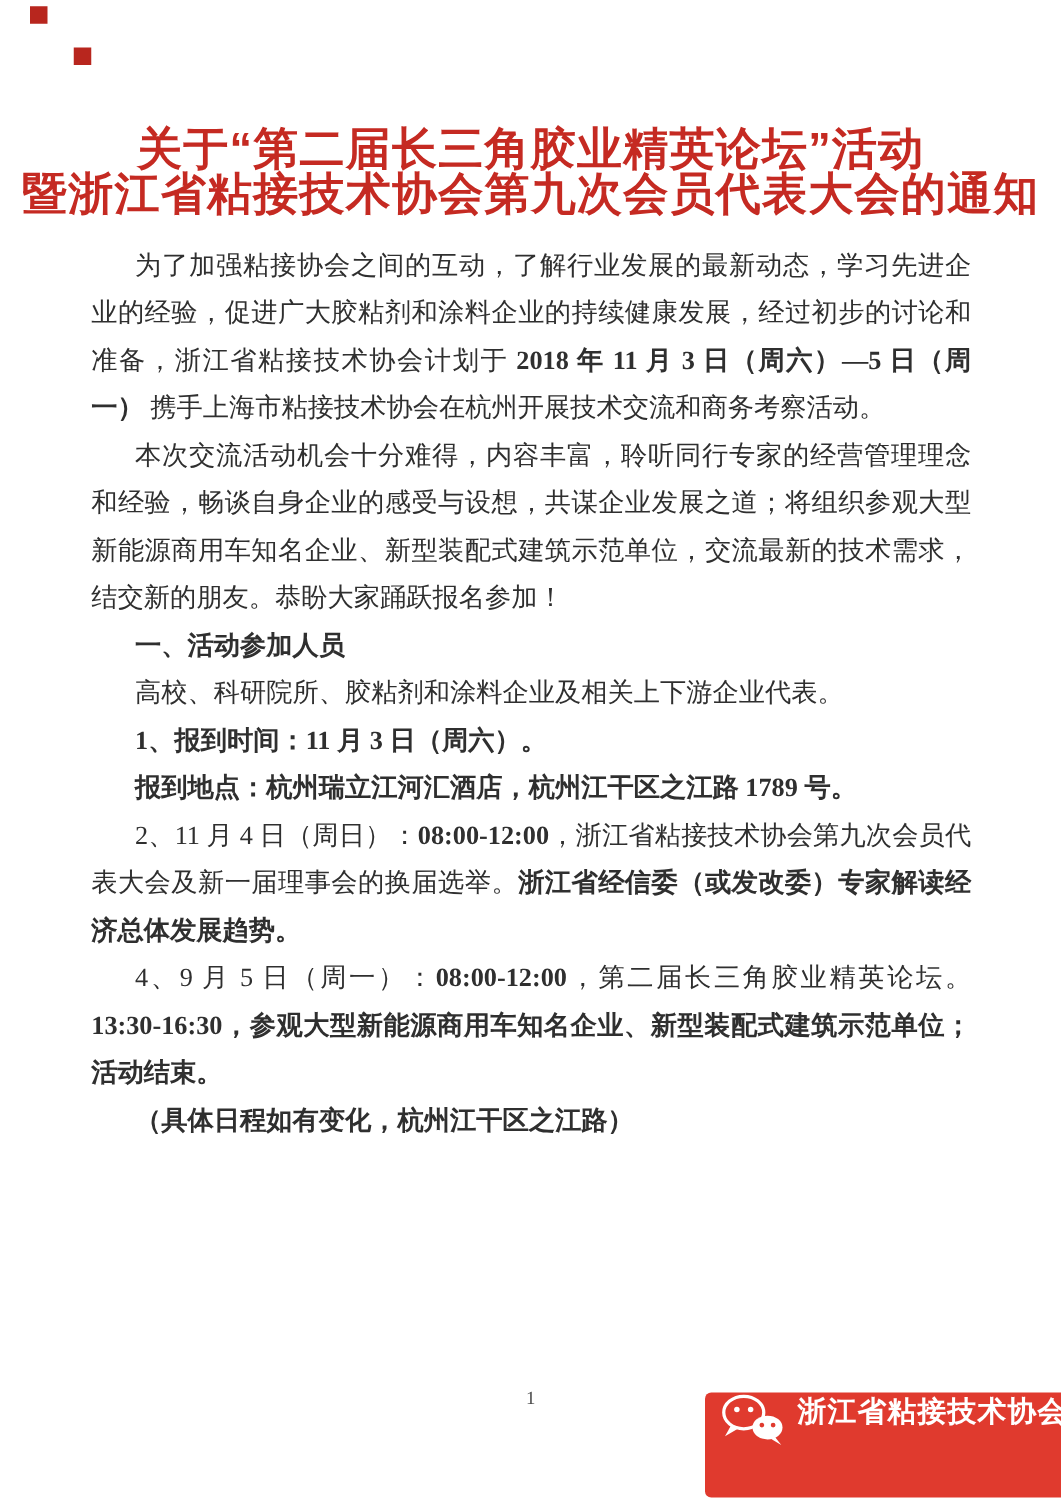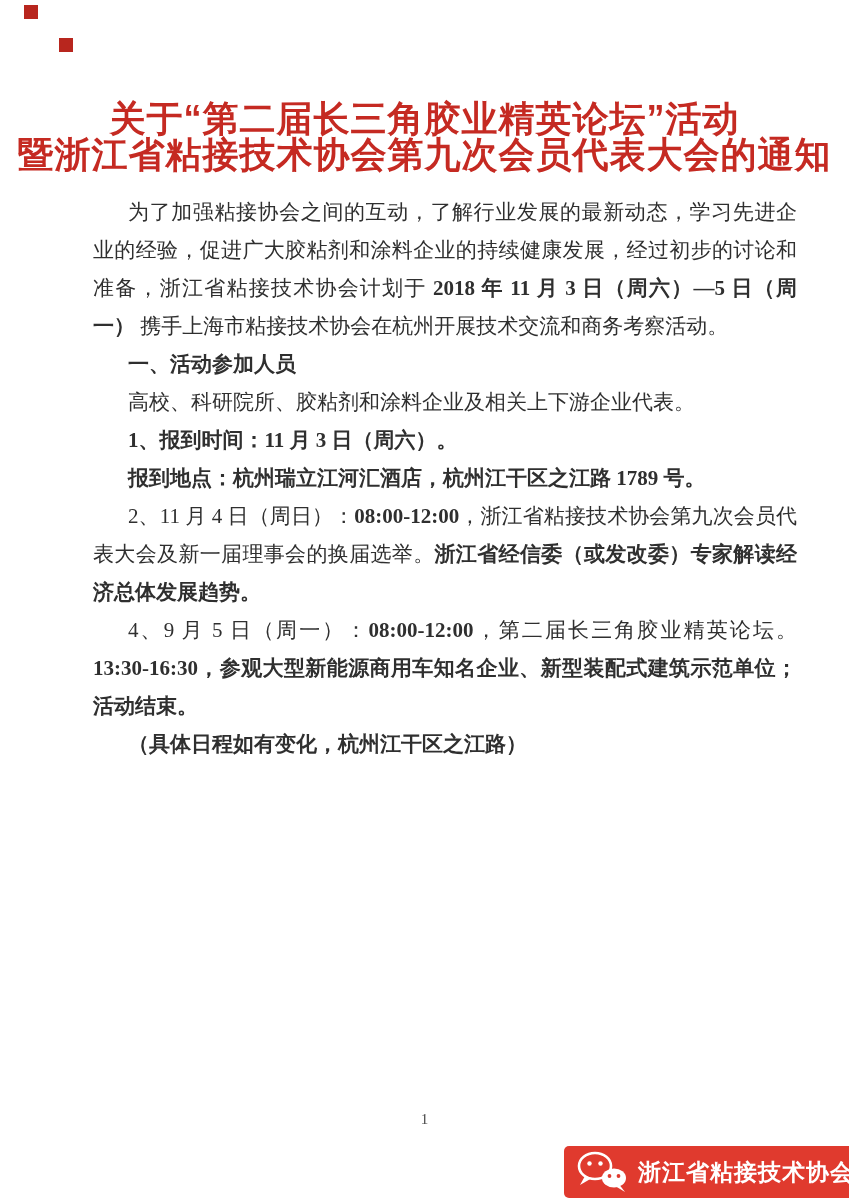--- a/index.html
+++ b/index.html
@@ -40,46 +40,44 @@
   .doc-body{
     position:absolute;
     top:193px;
     left:73px;
     width:704px;
     font-size:21px;
     line-height:38px;
     color:var(--body-text);
     text-align:justify;
     text-justify:inter-ideograph;
-    margin-left:20px;
   }
   .doc-body p{
     margin:0;
     text-indent:35px;
   }
   .doc-body .seg-bold{font-weight:bold;}
   .page-number{
     position:absolute;
     top:1108px;left:0;right:0;
     text-align:center;
     font-size:15px;
     line-height:22px;
     color:#4a4a4a;
     font-family:"Liberation Serif","DejaVu Serif",serif;
   }
   .wechat-banner{
     position:absolute;
     right:0;
     bottom:2px;
     width:285px;
-    height:52px;
+    height:84px;
     background:var(--banner-red);
     border-radius:5px 0 0 5px;
     display:flex;
-    align-items:center;
     gap:8px;
     padding:0 4px 0 12px;
     color:#ffffff;
     font-family:"Liberation Sans","DejaVu Sans",sans-serif;
     font-weight:bold;
     font-size:23px;
     letter-spacing:1px;
     white-space:nowrap;
   }
   .wechat-banner .wx-icon{flex:0 0 auto;display:block;}
@@ -92,20 +90,21 @@
   <div class="marker marker-1"></div>
   <div class="marker marker-2"></div>
 
   <div class="doc-title">
     <div>关于“第二届长三角胶业精英论坛”活动</div>
     <div>暨浙江省粘接技术协会第九次会员代表大会的通知</div>
   </div>
 
   <div class="doc-body">
       <p><span>为了加强粘接协会之间的互动，了解行业发展的最新动态，学习先进企业的经验，促进广大胶粘剂和涂料企业的持续健康发展，经过初步的讨论和准备，浙江省粘接技术协会计划于 </span><span class="seg-bold">2018 年 11 月 3 日（周六）—5 日（周一）</span><span> 携手上海市粘接技术协会在杭州开展技术交流和商务考察活动。</span></p>
+      <p><span>本次交流活动机会十分难得，内容丰富，聆听同行专家的经营管理理念和经验，畅谈自身企业的感受与设想，共谋企业发展之道；将组织参观大型新能源商用车知名企业、新型装配式建筑示范单位，交流最新的技术需求，结交新的朋友。恭盼大家踊跃报名参加！</span></p>
       <p><span class="seg-bold">一、活动参加人员</span></p>
       <p><span>高校、科研院所、胶粘剂和涂料企业及相关上下游企业代表。</span></p>
       <p><span class="seg-bold">1、报到时间：11 月 3 日（周六）。</span></p>
       <p><span class="seg-bold">报到地点：杭州瑞立江河汇酒店，杭州江干区之江路 1789 号。</span></p>
       <p><span>2、11 月 4 日（周日）：</span><span class="seg-bold">08:00-12:00</span><span>，浙江省粘接技术协会第九次会员代表大会及新一届理事会的换届选举。</span><span class="seg-bold">浙江省经信委（或发改委）专家解读经济总体发展趋势。</span></p>
       <p><span>4、9 月 5 日（周一）：</span><span class="seg-bold">08:00-12:00</span><span>，第二届长三角胶业精英论坛。</span><span class="seg-bold">13:30-16:30，参观大型新能源商用车知名企业、新型装配式建筑示范单位；活动结束。</span></p>
       <p><span class="seg-bold">（具体日程如有变化，杭州江干区之江路）</span></p>
     </div>
 
   <div class="page-number">1</div>

